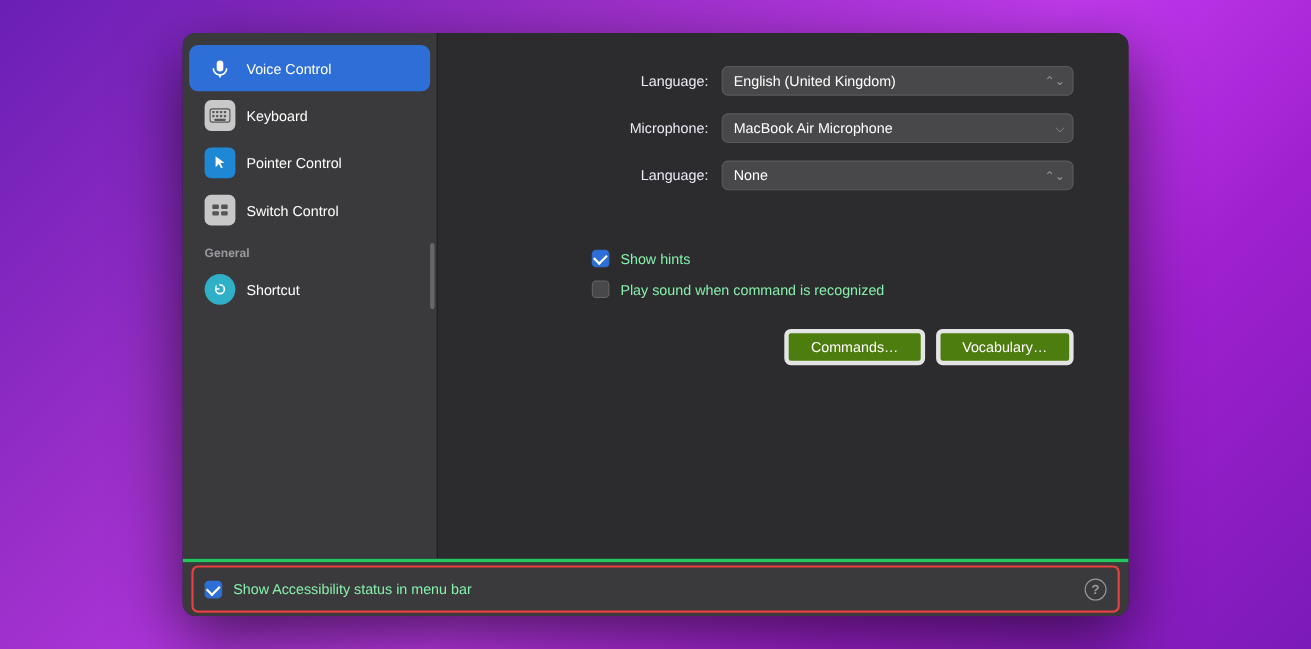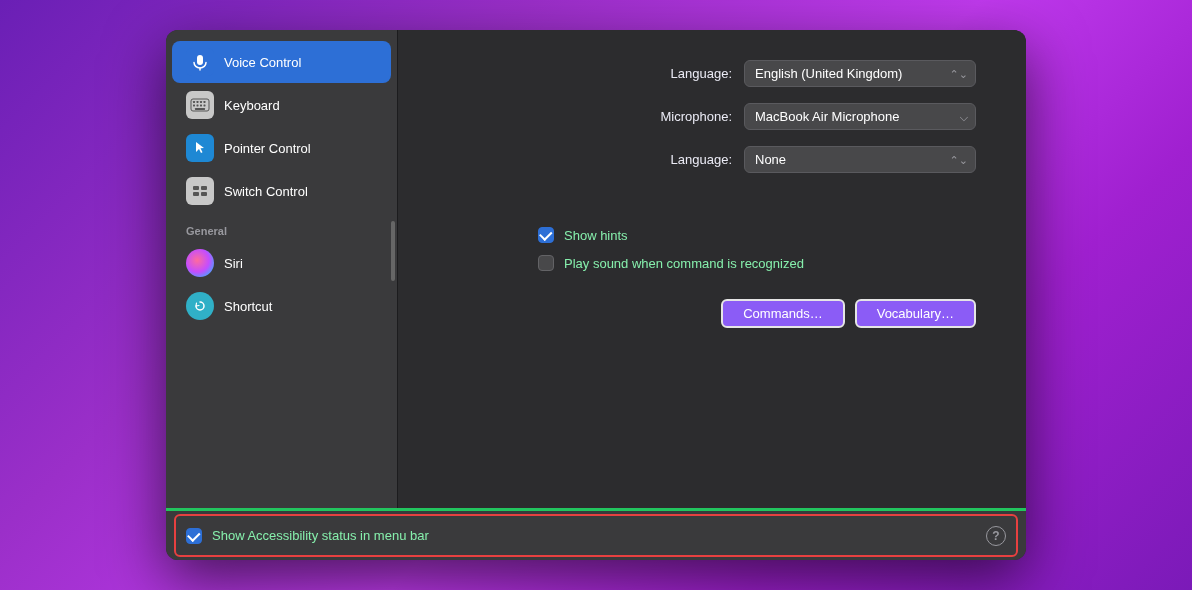--- a/index.html
+++ b/index.html
@@ -124,21 +124,21 @@
 
     .form-label {
       color: #ebebf5;
       font-size: 13px;
       text-align: right;
       min-width: 100px;
     }
 
     .select-wrapper {
       position: relative;
-      width: 232px;
+      width: 320px;
     }
 
     .form-select {
       width: 100%;
       appearance: none;
       background: #48484a;
       border: 1px solid #5a5a5e;
       border-radius: 6px;
       color: #ffffff;
       font-size: 13px;
@@ -212,22 +212,22 @@
 
     
     .buttons-row {
       display: flex;
       gap: 10px;
       justify-content: flex-end;
       margin-top: 10px;
     }
 
     .mac-button {
-      background: #8b5cf6;
-      border: 2px solid #e5e5e5;
+      background: #4d7c0f;
+      border: 4px solid #e5e5e5;
       border-radius: 6px;
       color: #ffffff;
       font-size: 13px;
       padding: 5px 20px;
       cursor: pointer;
       outline: none;
     }
 
     
     .bottom-bar {
@@ -389,24 +389,20 @@
             <rect x="10" y="4" width="6" height="4" rx="1" fill="#555"></rect>
             <rect x="2" y="10" width="6" height="4" rx="1" fill="#555"></rect>
             <rect x="10" y="10" width="6" height="4" rx="1" fill="#555"></rect>
           </svg>
         </div>
         <span class="sidebar-item-label">Switch Control</span>
       </div>
 
       <div class="sidebar-section-label">General</div>
 
-      <div class="sidebar-item">
-        <div class="siri-icon sidebar-item-icon"></div>
-        <span class="sidebar-item-label">Siri</span>
-      </div>
 
       <div class="sidebar-item">
         <div class="shortcut-icon-wrapper sidebar-item-icon">
           <svg width="18" height="18" viewBox="0 0 18 18" fill="none">
             <circle cx="9" cy="9" r="7" fill="#30b0c7"></circle>
             <path d="M9 5 A4 4 0 1 1 5 9" stroke="white" stroke-width="1.5" fill="none" stroke-linecap="round"></path>
             <path d="M5.5 6L5 9L8 8.5" stroke="white" stroke-width="1.2" stroke-linecap="round" stroke-linejoin="round"></path>
           </svg>
         </div>
         <span class="sidebar-item-label">Shortcut</span>

